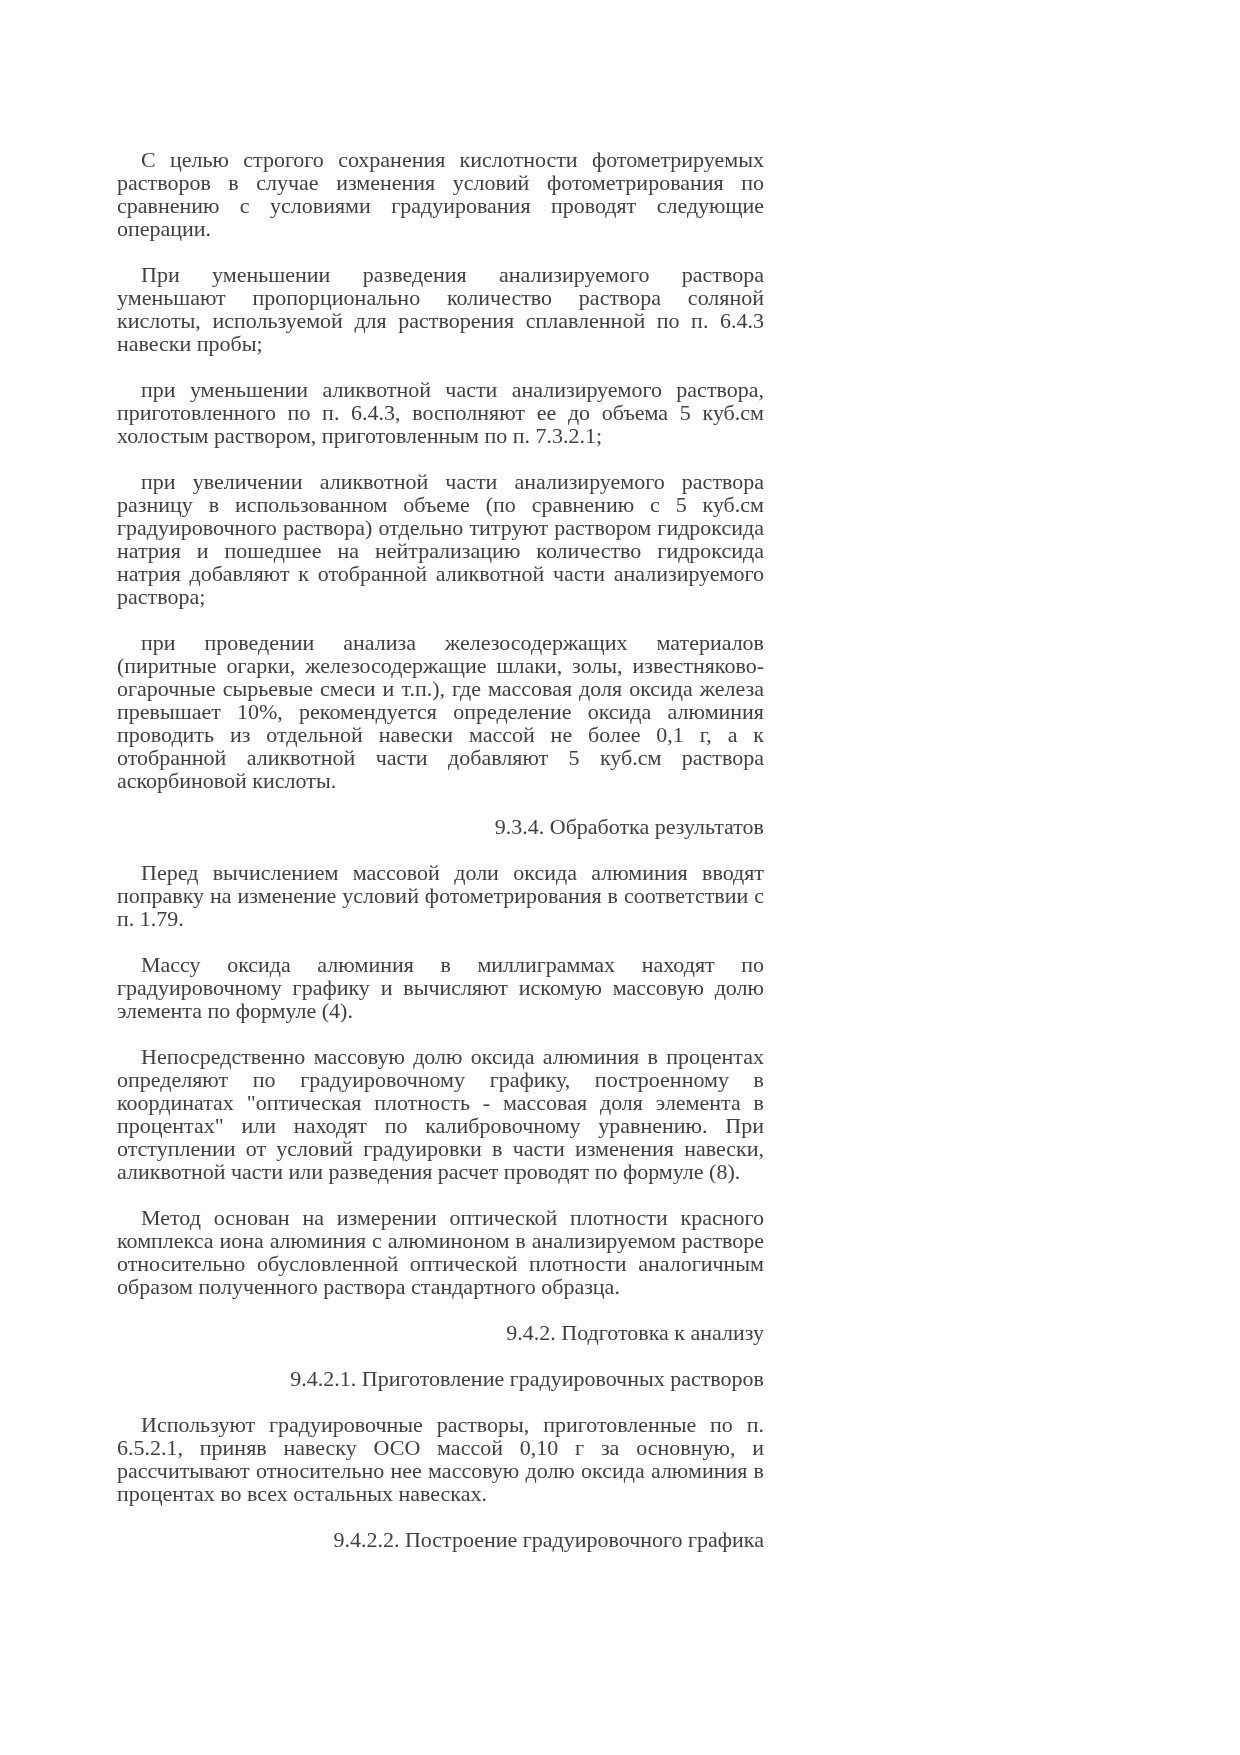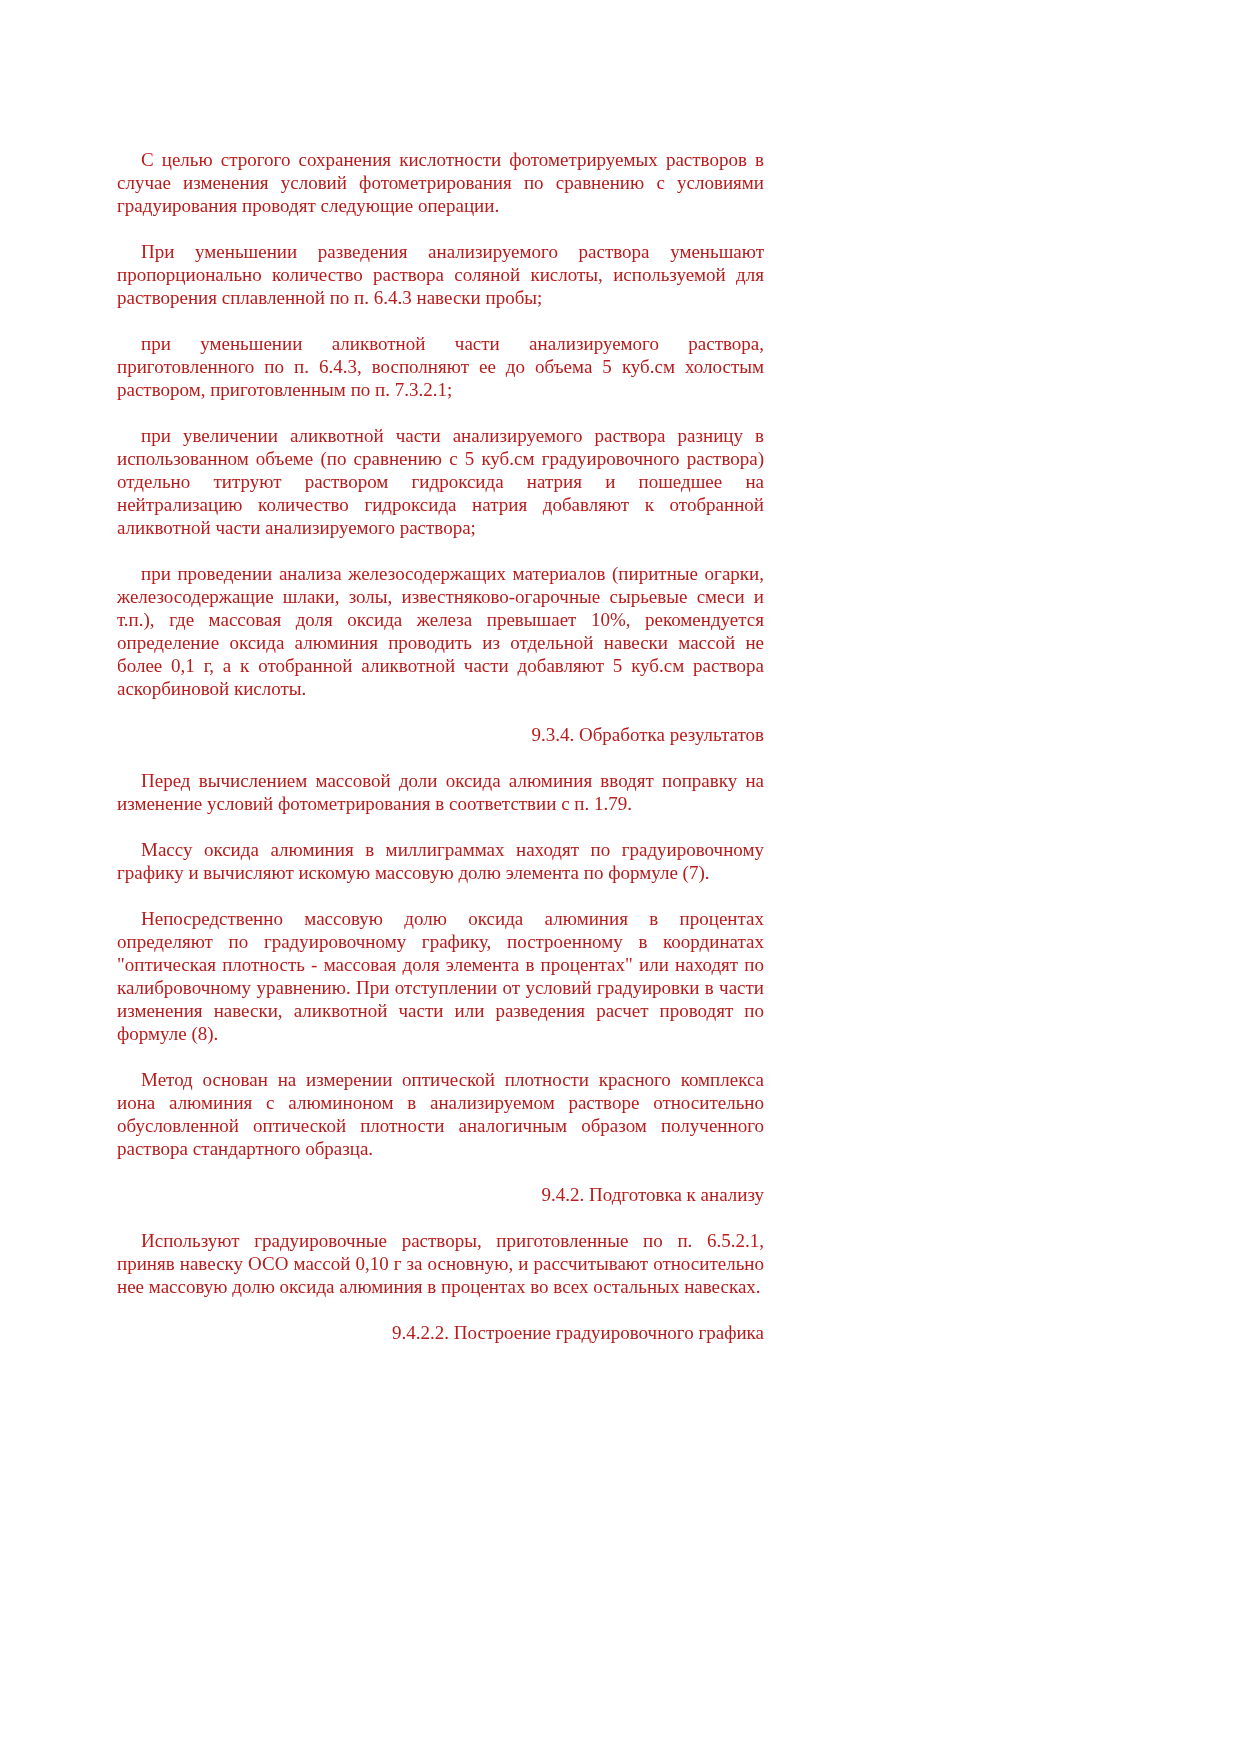--- a/index.html
+++ b/index.html
@@ -12,23 +12,23 @@
       height: 1755px;
       position: relative;
       overflow: hidden;
     }
     .page {
       position: absolute;
       left: 117px;
       top: 148px;
       width: 647px;
       font-family: "Liberation Serif", serif;
-      font-size: 19px;
+      font-size: 22px;
       line-height: 23px;
-      color: #b91c1c;
+      color: #404040;
     }
     .para {
       margin: 0 0 23px 0;
       text-align: justify;
       text-indent: 24px;
     }
     .heading {
       margin: 0 0 23px 0;
       text-indent: 24px;
       text-align: right;
@@ -41,19 +41,20 @@
 <body>
 
 <div class="page">
   <p class="para">С целью строгого сохранения кислотности фотометрируемых растворов в случае изменения условий фотометрирования по сравнению с условиями градуирования проводят следующие операции.</p>
   <p class="para">При уменьшении разведения анализируемого раствора уменьшают пропорционально количество раствора соляной кислоты, используемой для растворения сплавленной по п. 6.4.3 навески пробы;</p>
   <p class="para">при уменьшении аликвотной части анализируемого раствора, приготовленного по п. 6.4.3, восполняют ее до объема 5 куб.см холостым раствором, приготовленным по п. 7.3.2.1;</p>
   <p class="para">при увеличении аликвотной части анализируемого раствора разницу в использованном объеме (по сравнению с 5 куб.см градуировочного раствора) отдельно титруют раствором гидроксида натрия и пошедшее на нейтрализацию количество гидроксида натрия добавляют к отобранной аликвотной части анализируемого раствора;</p>
   <p class="para">при проведении анализа железосодержащих материалов (пиритные огарки, железосодержащие шлаки, золы, известняково-огарочные сырьевые смеси и т.п.), где массовая доля оксида железа превышает 10%, рекомендуется определение оксида алюминия проводить из отдельной навески массой не более 0,1 г, а к отобранной аликвотной части добавляют 5 куб.см раствора аскорбиновой кислоты.</p>
   <p class="heading">9.3.4. Обработка результатов</p>
   <p class="para">Перед вычислением массовой доли оксида алюминия вводят поправку на изменение условий фотометрирования в соответствии с п. 1.79.</p>
-  <p class="para">Массу оксида алюминия в миллиграммах находят по градуировочному графику и вычисляют искомую массовую долю элемента по формуле (7).</p>
+  <p class="para">Массу оксида алюминия в миллиграммах находят по градуировочному графику и вычисляют искомую массовую долю элемента по формуле (4).</p>
   <p class="para">Непосредственно массовую долю оксида алюминия в процентах определяют по градуировочному графику, построенному в координатах "оптическая плотность - массовая доля элемента в процентах" или находят по калибровочному уравнению. При отступлении от условий градуировки в части изменения навески, аликвотной части или разведения расчет проводят по формуле (8).</p>
   <p class="para">Метод основан на измерении оптической плотности красного комплекса иона алюминия с алюминоном в анализируемом растворе относительно обусловленной оптической плотности аналогичным образом полученного раствора стандартного образца.</p>
   <p class="heading">9.4.2. Подготовка к анализу</p>
+  <p class="heading">9.4.2.1. Приготовление градуировочных растворов</p>
   <p class="para">Используют градуировочные растворы, приготовленные по п. 6.5.2.1, приняв навеску ОСО массой 0,10 г за основную, и рассчитывают относительно нее массовую долю оксида алюминия в процентах во всех остальных навесках.</p>
   <p class="heading">9.4.2.2. Построение градуировочного графика</p>
 </div>
 
 </body></html>

